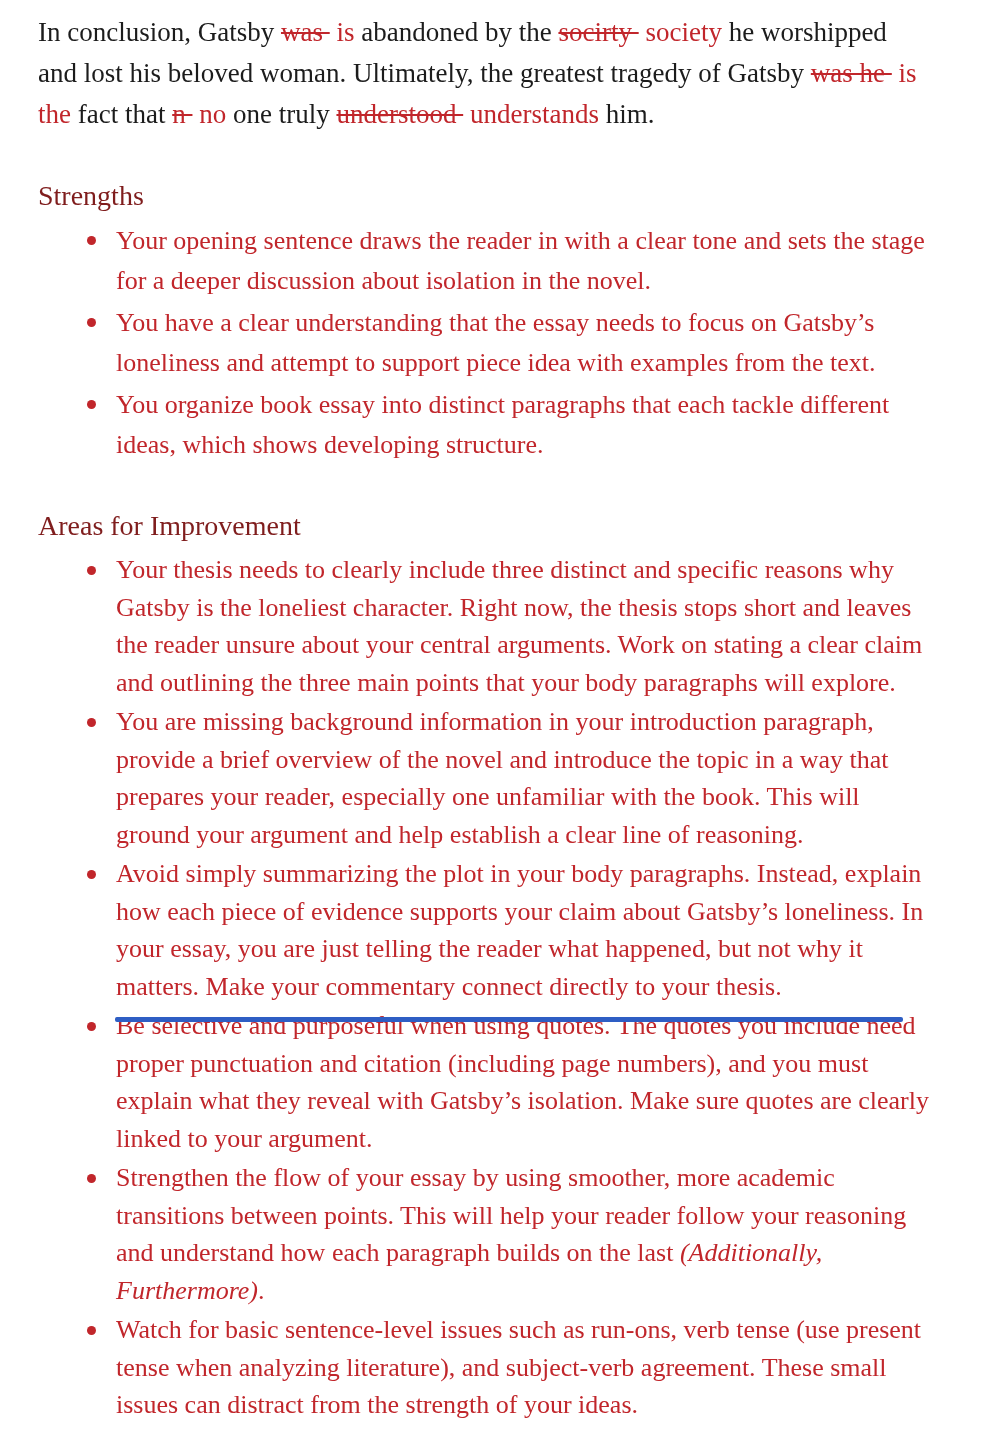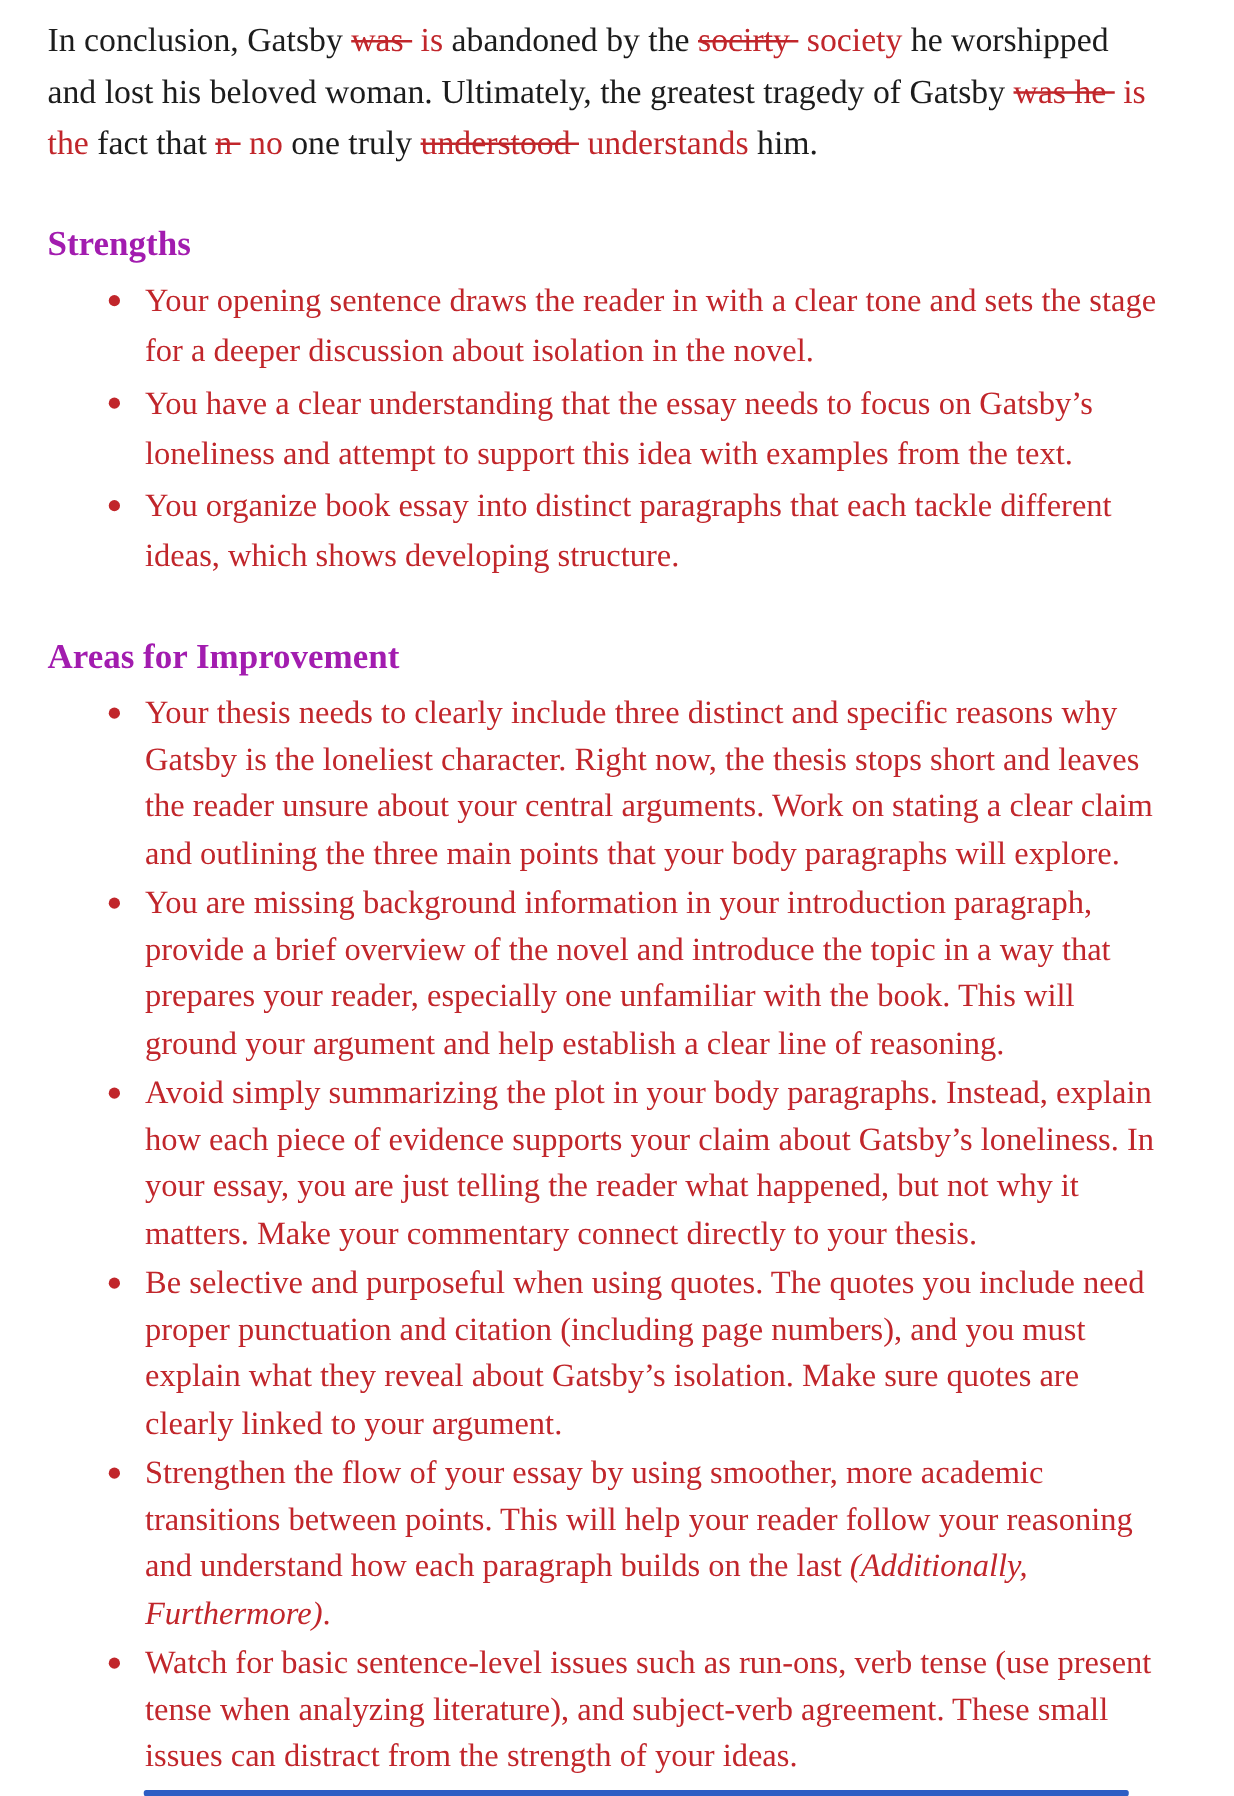--- a/index.html
+++ b/index.html
@@ -7,21 +7,21 @@
     padding: 0;
     background: #ffffff;
     width: 987px;
     height: 1437px;
     overflow: hidden;
     font-family: "Liberation Serif", "DejaVu Serif", serif;
   }
   .doc {
     position: relative;
     width: 987px;
-    height: 1437px;
+    height: 1022px;
     background: #ffffff;
     box-sizing: border-box;
     padding: 12px 58px 0 38px;
   }
   .intro {
     font-size: 27px;
     line-height: 41px;
     color: #1c1c1c;
     margin: 0;
     max-width: 892px;
@@ -29,22 +29,22 @@
   .seg-normal { color: #1c1c1c; }
   .seg-strike {
     color: #c1262b;
     text-decoration: line-through;
     text-decoration-thickness: 2px;
   }
   .seg-insert { color: #c1262b; }
   .seg-italic { color: #c1262b; font-style: italic; }
   .section-heading {
     font-size: 28px;
-    font-weight: bold;
-    color: #a21caf;
+    font-weight: normal;
+    color: #7f1d1d;
     margin: 46px 0 10px 0;
     line-height: 30px;
   }
   .section-heading.afi { }
   ul.feedback-list {
     list-style: none;
     margin: 0;
     padding: 0 0 0 47px;
     color: #c1262b;
     font-size: 26px;
@@ -80,28 +80,28 @@
 </head>
 <body>
 
 <div class="doc">
 
   <p class="intro" id="intro-paragraph"><span class="seg-normal">In conclusion, Gatsby </span><span class="seg-strike">was&nbsp;</span><span class="seg-normal"> </span><span class="seg-insert">is</span><span class="seg-normal"> abandoned by the </span><span class="seg-strike">socirty&nbsp;</span><span class="seg-normal"> </span><span class="seg-insert">society</span><span class="seg-normal"> he worshipped and lost his beloved woman. Ultimately, the greatest tragedy of Gatsby </span><span class="seg-strike">was he&nbsp;</span><span class="seg-normal"> </span><span class="seg-insert">is the</span><span class="seg-normal"> fact that </span><span class="seg-strike">n&nbsp;</span><span class="seg-normal"> </span><span class="seg-insert">no</span><span class="seg-normal"> one truly </span><span class="seg-strike">understood&nbsp;</span><span class="seg-normal"> </span><span class="seg-insert">understands</span><span class="seg-normal"> him.</span></p>
 
   <h2 class="section-heading">Strengths</h2>
   <ul class="feedback-list strengths-list" id="strengths-list">
       <li><span class="seg-insert">Your opening sentence draws the reader in with a clear tone and sets the stage for a deeper discussion about isolation in the novel.</span></li>
-      <li><span class="seg-insert">You have a clear understanding that the essay needs to focus on Gatsby’s loneliness and attempt to support this idea with examples from the text.</span></li>
+      <li><span class="seg-insert">You have a clear understanding that the essay needs to focus on Gatsby’s loneliness and attempt to support piece idea with examples from the text.</span></li>
       <li><span class="seg-insert">You organize book essay into distinct paragraphs that each tackle different ideas, which shows developing structure.</span></li>
     </ul>
 
   <h2 class="section-heading afi">Areas for Improvement</h2>
   <ul class="feedback-list afi-list" id="afi-list">
       <li><span class="seg-insert">Your thesis needs to clearly include three distinct and specific reasons why Gatsby is the loneliest character. Right now, the thesis stops short and leaves the reader unsure about your central arguments. Work on stating a clear claim and outlining the three main points that your body paragraphs will explore.</span></li>
       <li><span class="seg-insert">You are missing background information in your introduction paragraph, provide a brief overview of the novel and introduce the topic in a way that prepares your reader, especially one unfamiliar with the book. This will ground your argument and help establish a clear line of reasoning.</span></li>
       <li><span class="seg-insert">Avoid simply summarizing the plot in your body paragraphs. Instead, explain how each piece of evidence supports your claim about Gatsby’s loneliness. In your essay, you are just telling the reader what happened, but not why it matters. Make your commentary connect directly to your thesis.</span></li>
-      <li><span class="seg-insert">Be selective and purposeful when using quotes. The quotes you include need proper punctuation and citation (including page numbers), and you must explain what they reveal about Gatsby’s isolation. Make sure quotes are clearly linked to your argument.</span></li>
+      <li><span class="seg-insert">Be selective and purposeful when using quotes. The quotes you include need proper punctuation and citation (including page numbers), and you must explain what they reveal with Gatsby’s isolation. Make sure quotes are clearly linked to your argument.</span></li>
       <li><span class="seg-insert">Strengthen the flow of your essay by using smoother, more academic transitions between points. This will help your reader follow your reasoning and understand how each paragraph builds on the last </span><span class="seg-italic">(Additionally, Furthermore)</span><span class="seg-insert">.</span></li>
       <li><span class="seg-insert">Watch for basic sentence-level issues such as run-ons, verb tense (use present tense when analyzing literature), and subject-verb agreement. These small issues can distract from the strength of your ideas.</span></li>
     </ul>
 
   <div class="bottom-scrollbar"></div>
 </div>
 
 </body></html>

